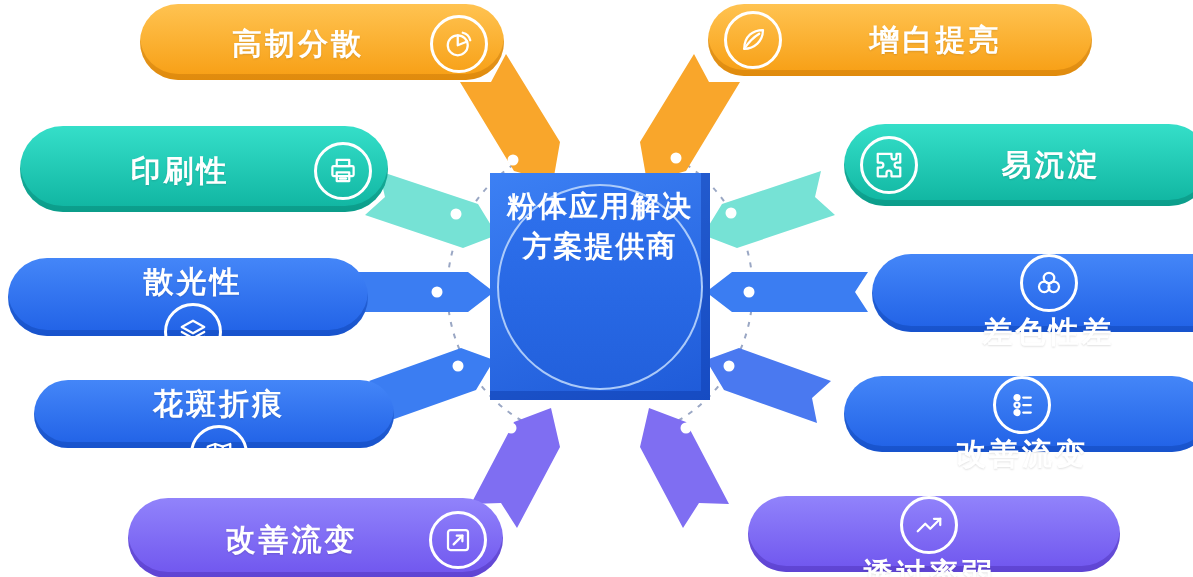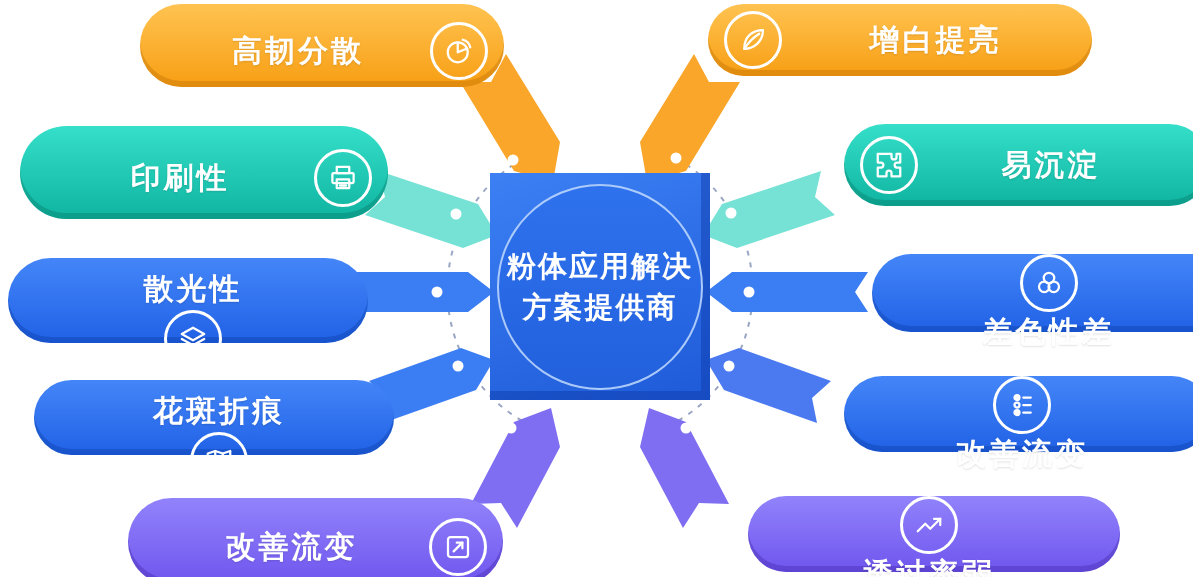--- a/index.html
+++ b/index.html
@@ -15,21 +15,21 @@
     border-radius:999px;color:#ffffff;
   }
   .pill .pill-text{
     flex:1;text-align:center;font-size:30px;font-weight:bold;letter-spacing:3px;
     text-shadow:0 1px 2px rgba(0,0,0,0.12);
   }
   .pill .pill-icon{
     width:52px;height:52px;border:3px solid #ffffff;border-radius:50%;
     display:flex;align-items:center;justify-content:center;flex:0 0 auto;
   }
-  .pill.left{padding:11px 16px 0 26px;}
+  .pill.left{padding:4px 16px 0 26px;}
   .pill.right{padding:0 26px 0 16px;}
 
   .orange{background:linear-gradient(180deg,#FFC351,#F79E13);box-shadow:inset 0 -6px 0 rgba(178,98,0,0.32);}
   .teal{background:linear-gradient(180deg,#35DFC9,#0FB4A0);box-shadow:inset 0 -6px 0 rgba(4,108,94,0.32);}
   .blue{background:linear-gradient(180deg,#4486F8,#2061E6);box-shadow:inset 0 -6px 0 rgba(10,58,158,0.35);flex-direction:column;}
   .purple{background:linear-gradient(180deg,#9183FB,#6F55EE);box-shadow:inset 0 -6px 0 rgba(68,40,168,0.38);}
 
   .p-l1{left:140px;top:4px;width:322px;height:72px;}
   .p-l2{left:20px;top:126px;width:326px;height:82px;}
   .p-l3{left:8px;top:258px;width:318px;height:74px;}
@@ -45,21 +45,21 @@
   .center-square{
     position:absolute;z-index:2;left:490px;top:173px;width:220px;height:227px;
     background:linear-gradient(160deg,#3C80F4,#1E5AD8);
     box-shadow:inset -9px -9px 0 rgba(14,58,168,0.45);
     display:flex;align-items:center;justify-content:center;
   }
   .center-circle{
     width:202px;height:202px;border-radius:50%;
     border:2px solid rgba(205,228,255,0.8);
     background:linear-gradient(180deg,#2F72EE,#2260DC);
-    display:flex;flex-direction:column;align-items:center;justify-content:center;
+    display:flex;flex-direction:column;align-items:center;
   }
   .center-title{
     color:#ffffff;font-size:29px;font-weight:bold;letter-spacing:2px;
     line-height:1.4;text-align:center;
   }
   .pill-icon svg{display:block;}
 </style>
 </head>
 <body>
 

